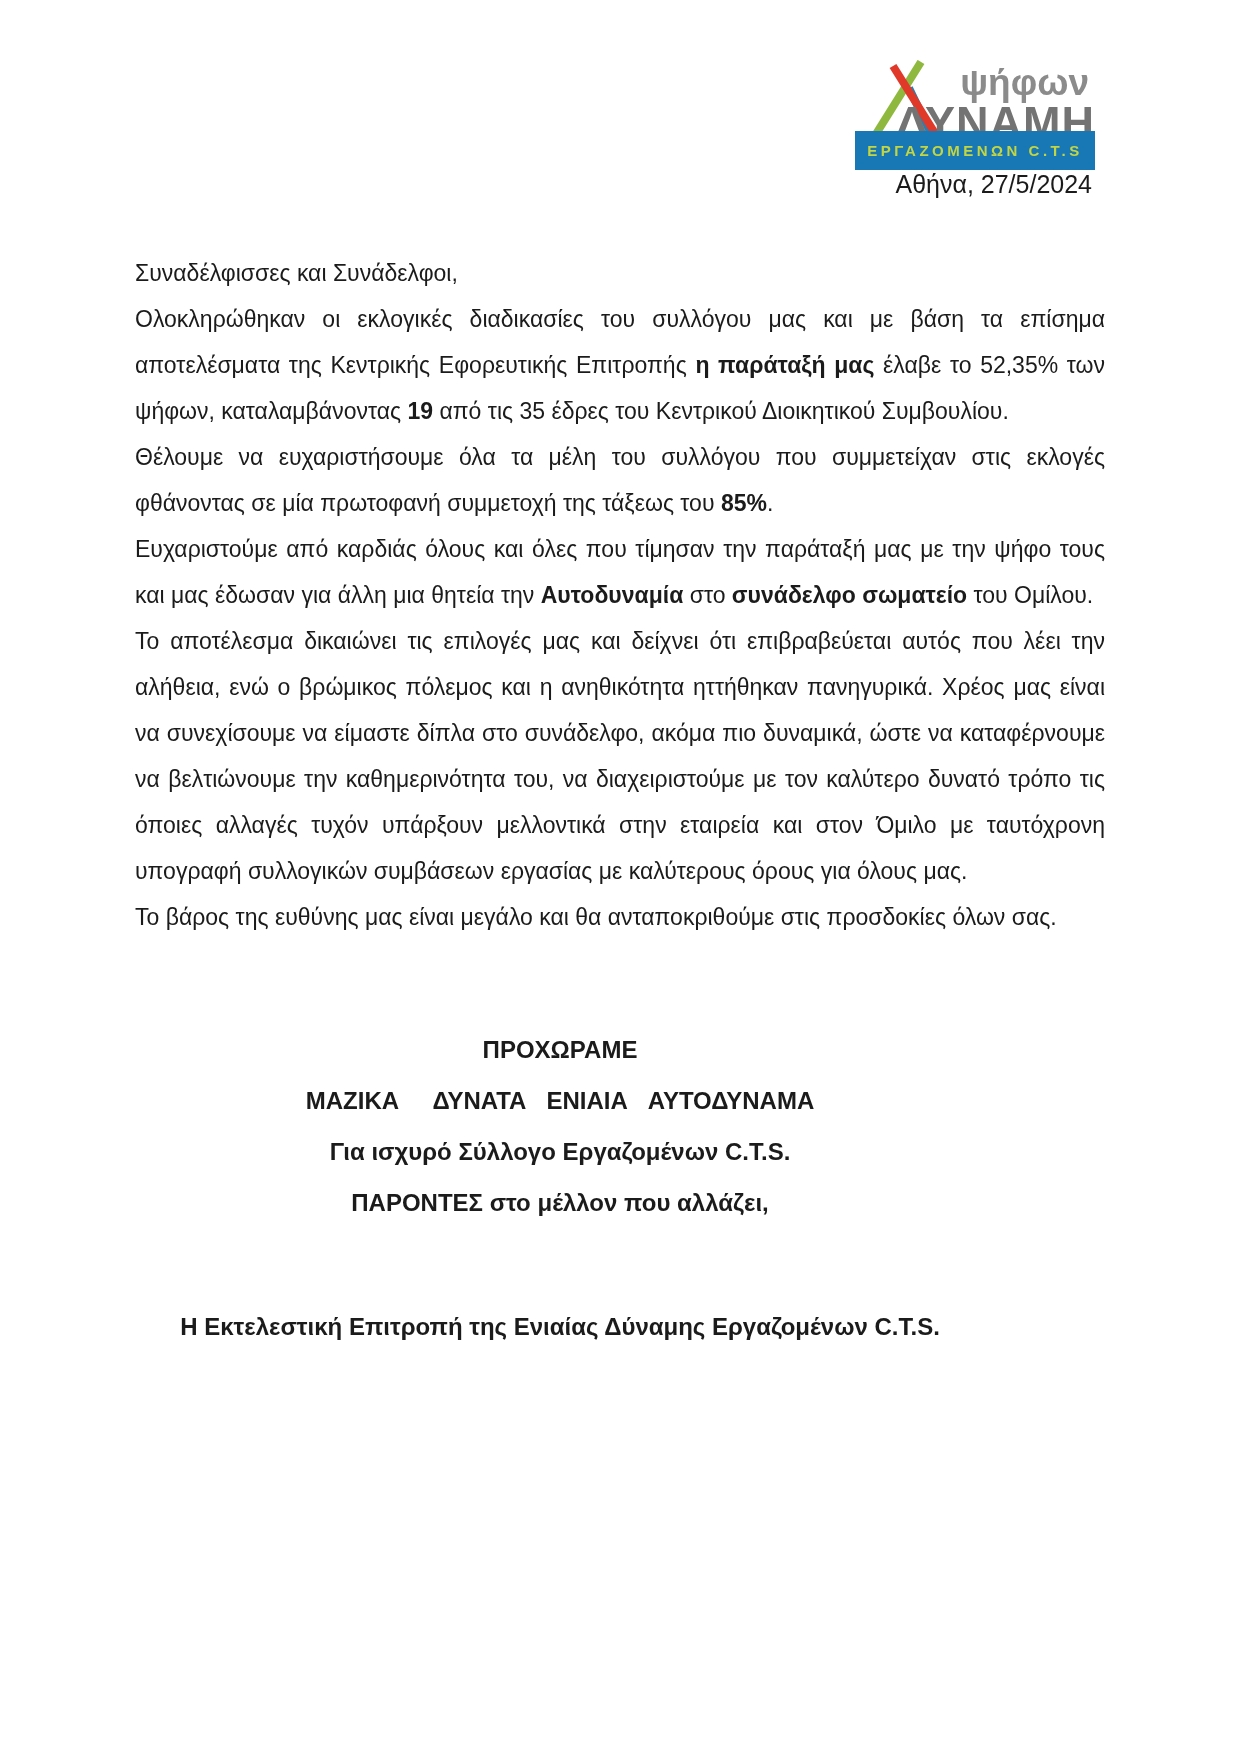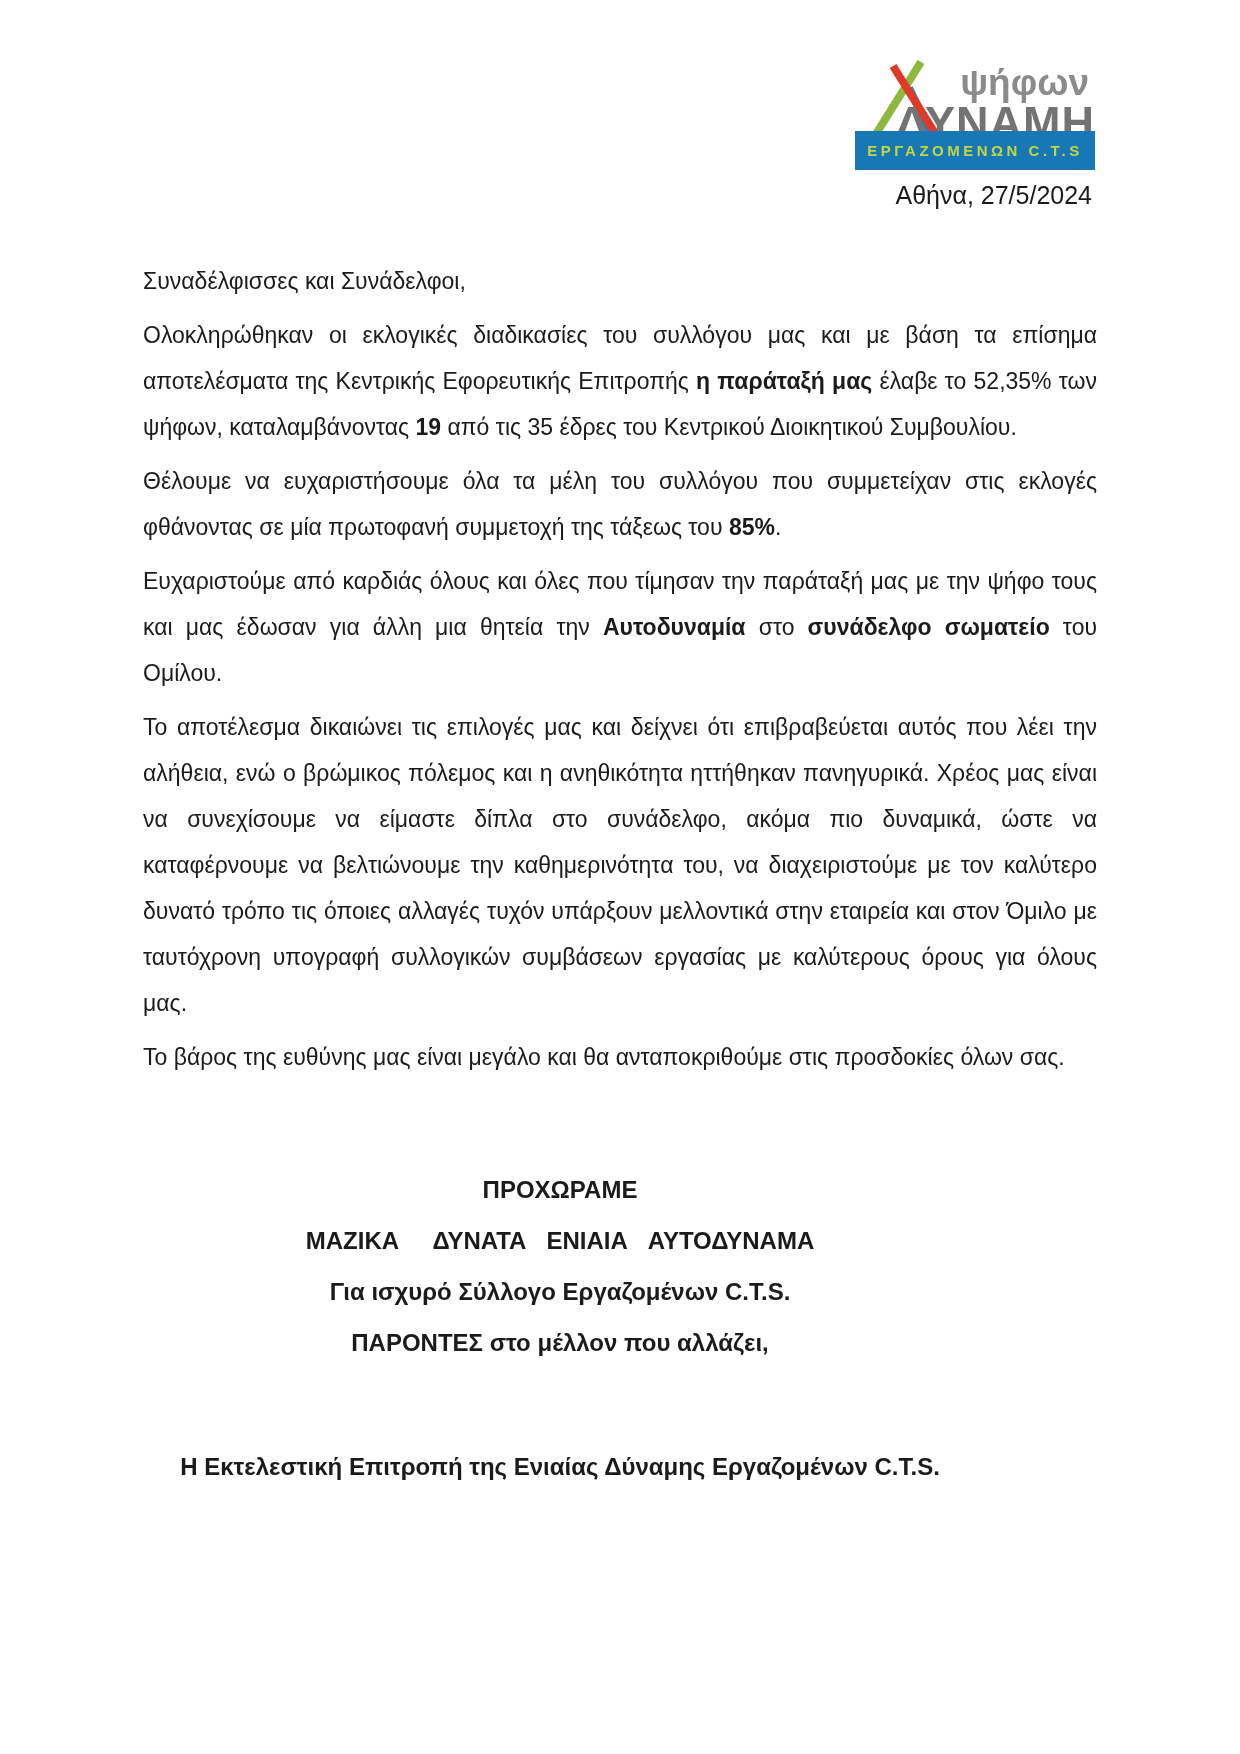--- a/index.html
+++ b/index.html
@@ -26,29 +26,29 @@
   }
   .logo .banner{
     position:absolute;left:0;bottom:0;width:240px;height:39px;
     background:#1878b6;
     display:flex;align-items:center;justify-content:center;
     font-size:15px;font-weight:700;letter-spacing:3.5px;
     color:#c3d542;white-space:nowrap;
   }
   
   .date{
-    position:absolute;top:181px;right:148px;
+    position:absolute;top:170px;right:148px;
     font-size:25px;color:#1b1b1b;
   }
   
   .doc{
     position:absolute;left:135px;top:250px;width:970px;
     font-size:23px;line-height:46px;
   }
-  .doc p{margin:8px;text-align:justify;}
+  .doc p{margin:0;text-align:justify;}
   .doc p.greeting{text-align:left;}
   .b{font-weight:700;}
   
   .slogan{
     margin-top:84px;
     padding-right:120px;
     text-align:center;
     font-weight:700;
     font-size:24px;
     line-height:51px;

